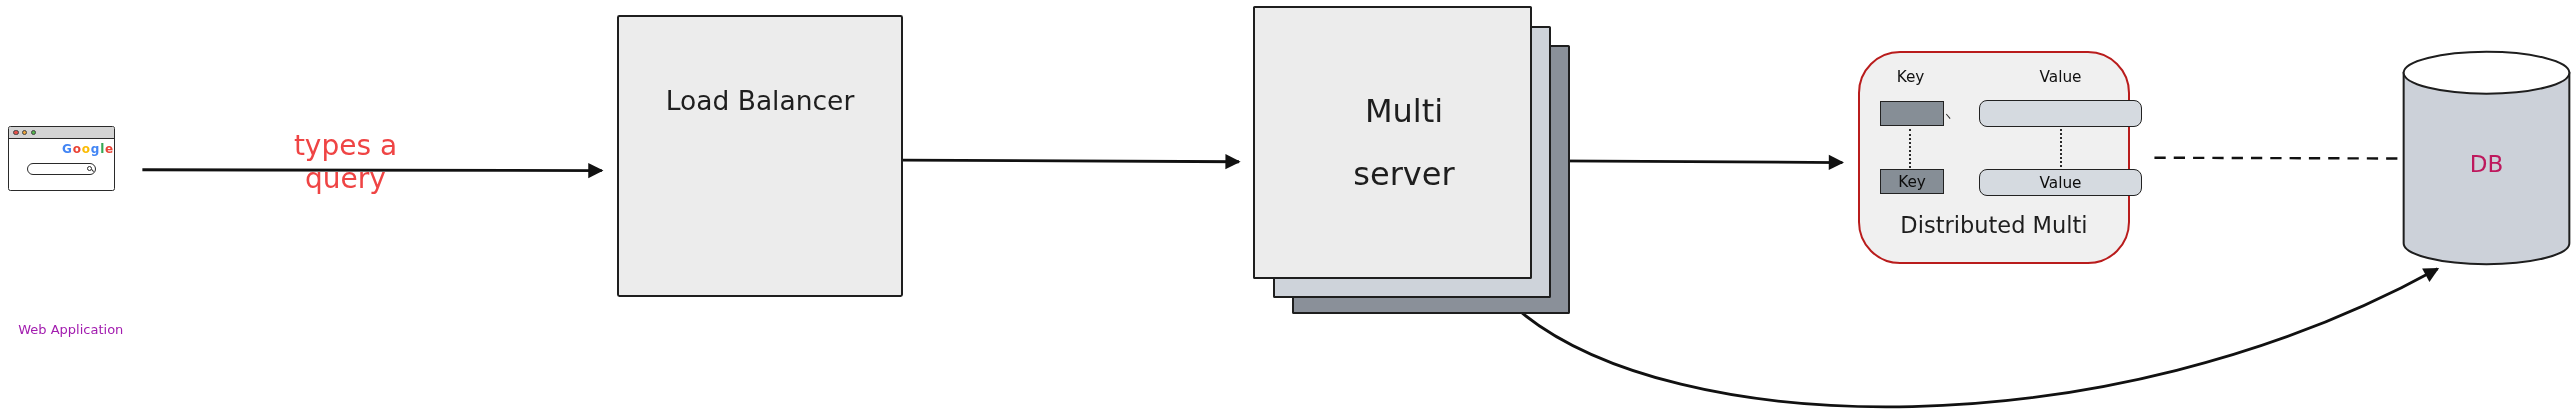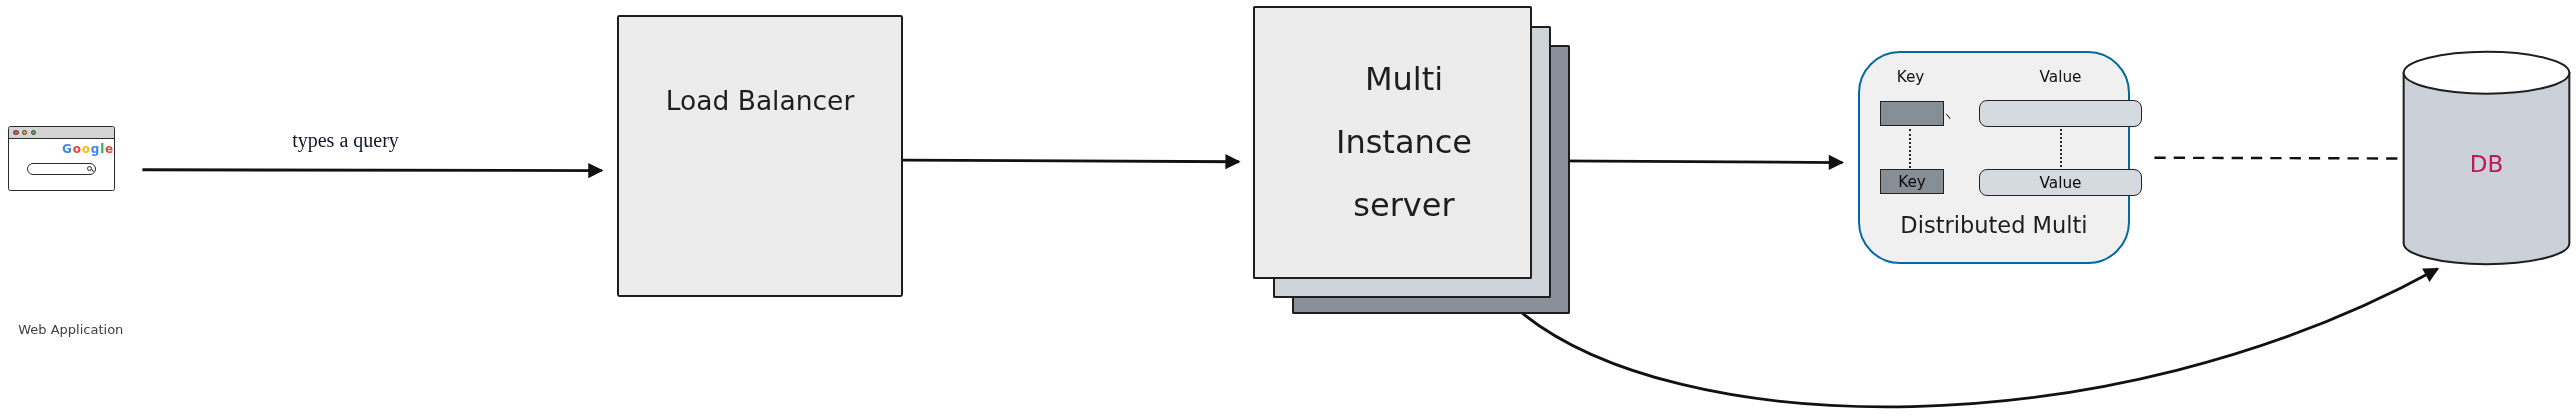--- a/index.html
+++ b/index.html
@@ -35,27 +35,27 @@
   .magnifier {
     position:absolute; right:2.4px; top:1.6px; width:5.6px; height:5.6px;
     border:1.2px solid #2a2a2a; border-radius:50%;
   }
   .magnifier::after {
     content:""; position:absolute; left:3.2px; top:3.2px; width:3.2px; height:1.2px;
     background:#2a2a2a; transform:rotate(45deg);
   }
   .browser-caption {
     position:absolute; left:-9.7px; top:195px; width:143px; text-align:center;
-    font-size:13px; color:#404040;
+    font-size:13px; color:#a21caf;
   }
 
   
   .query-label {
     position:absolute; left:257px; top:129px; width:177px; text-align:center;
-    font-size:20px; color:#0f172a;font-family:Liberation Serif, serif;
+    font-size:28px; color:#ef4444;
   }
 
   
   .lb-box {
     position:absolute; left:617px; top:14.5px; width:286px; height:282px;
     background:#ececec; border:2.4px solid #1e1e1e; border-radius:2.4px;
     display:flex; justify-content:center; align-items:flex-start;
   }
   .lb-box .box-label { margin-top:68px; font-size:26.5px; }
 
@@ -65,21 +65,21 @@
   .stack-mid   { left:1273px; top:26px;  width:278px; height:272px; background:#ced3da; }
   .stack-front {
     left:1253px; top:6.4px; width:279px; height:273px; background:#ececec;
     display:flex; flex-direction:column; align-items:center; justify-content:center;padding-left:23px;
   }
   .stack-front .srv-line { font-size:32px; line-height:63px; white-space:nowrap; }
 
   
   .cache-box {
     position:absolute; left:1858px; top:51px; width:272px; height:213px;
-    background:#f0f0f0; border:2px solid #0369a1; border-radius:42px;text-decoration:underline;
+    background:#f0f0f0; border:2px solid #b91c1c; border-radius:42px;text-decoration:underline;
   }
   .cache-box > * { position:absolute; }
   .cache-hdr { font-size:15.3px; text-align:center; color:#111; }
   .hdr-key   { left:0; top:14.5px; width:101px; }
   .hdr-value { left:119px; top:14.5px; width:163px; }
   .kv-rect { border:1.6px solid #222; }
   .key-rect   { left:20px; top:48px; width:64px; height:25px; background:#868e96; }
   .value-rect { left:119px; top:47px; width:163px; height:26.5px; background:#d5dae0; border-radius:8px; }
   .key-rect-2   { left:20px; top:116px; width:64px; height:25px; background:#868e96;
                   display:flex; align-items:center; justify-content:center; font-size:15.3px; color:#0d0d0d; }
@@ -137,21 +137,20 @@
   <div class="query-label">types a query</div>
 
   <div class="lb-box">
     <span class="box-label">Load Balancer</span>
   </div>
 
   <div class="stack-layer stack-back"></div>
   <div class="stack-layer stack-mid"></div>
   <div class="stack-layer stack-front">
     <span class="srv-line">Multi</span>
-    <span class="srv-line">Instance</span>
     <span class="srv-line">server</span>
   </div>
 
   <div class="cache-box">
     <div class="cache-hdr hdr-key">Key</div>
     <div class="cache-hdr hdr-value">Value</div>
     <div class="kv-rect key-rect"></div>
     <div class="tiny-tick"></div>
     <div class="kv-rect value-rect"></div>
     <div class="dotted-link dot-link-key"></div>

